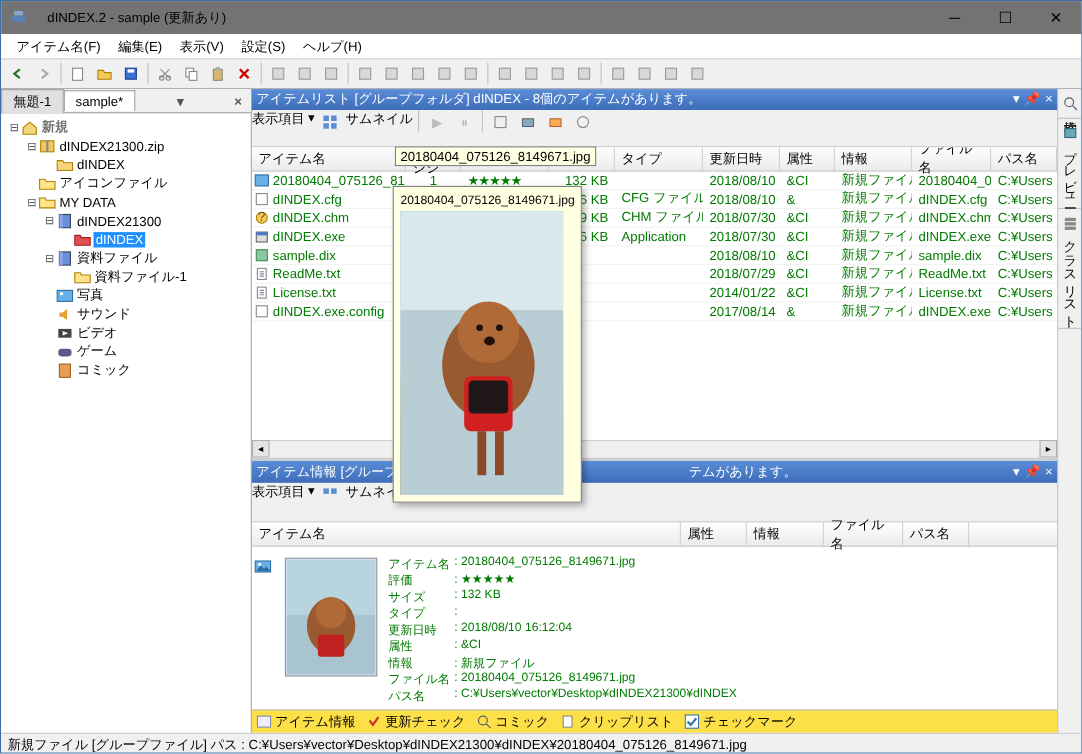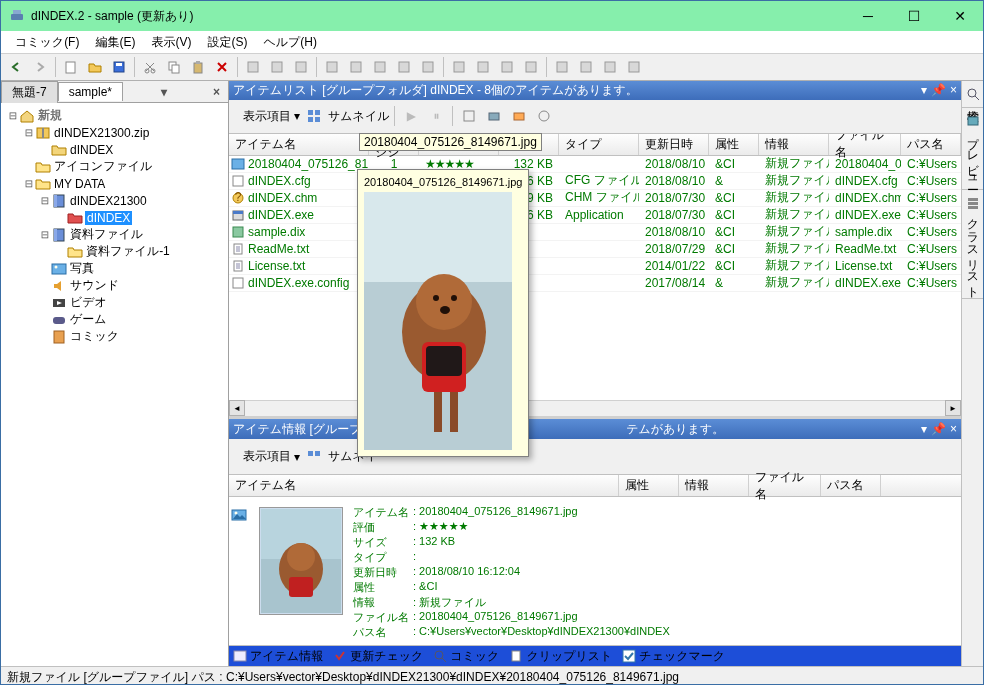--- a/index.html
+++ b/index.html
@@ -1,17 +1,17 @@
 <!DOCTYPE html>
 <html><head>
 <meta charset="utf-8">
 <style>
 * { box-sizing: border-box; margin: 0; padding: 0; font-family: "Meiryo UI", "MS PGothic", sans-serif; font-size: 12px; }
 body { background: #fff; width: 984px; height: 685px; overflow: hidden; border: 1px solid #3a6ea5; }
-.titlebar { height: 30px; display: flex; align-items: center; padding: 0 0 0 8px; background: #86efac; }
+.titlebar { height: 30px; display: flex; align-items: center; padding: 0 0 0 8px; background: #737373; gap: 12px; }
 .titlebar-icon { width: 16px; height: 16px; margin-right: 6px; display: inline-flex; align-items: center; justify-content: center; }
 .titlebar-title { flex: 1; font-size: 12px; }
 .winbtns { display: flex; height: 100%; }
 .winbtn { width: 46px; height: 30px; display: flex; align-items: center; justify-content: center; font-size: 14px; font-family: Arial; }
 .menubar { height: 22px; display: flex; align-items: center; padding: 0 6px; background: #fff; }
 .menu-item { padding: 2px 8px; }
 .toolbar { height: 28px; background: #f0f0f0; border-top: 1px solid #d0d0d0; border-bottom: 1px solid #b0b0b0; display: flex; align-items: center; padding: 0 4px; gap: 2px; }
 .tbtn { width: 22px; height: 22px; display: flex; align-items: center; justify-content: center; border: 1px solid transparent; }
 .tsep { width: 1px; height: 20px; background: #c0c0c0; margin: 0 2px; }
 .main { display: flex; height: calc(100% - 30px - 22px - 28px - 18px); }
@@ -22,38 +22,38 @@
 .tabstrip .close-x { margin-left: auto; margin-right: 4px; font-weight: bold; color: #555; padding: 0 4px; }
 .tree { flex: 1; overflow: auto; padding: 4px 2px; }
 .tree-row { display: flex; align-items: center; height: 17px; white-space: nowrap; }
 .expander { width: 12px; text-align: center; color: #555; font-size: 10px; cursor: pointer; }
 .ticon { width: 16px; height: 16px; margin-right: 2px; display: inline-flex; align-items: center; justify-content: center; }
 .tree-row.selected .tlabel { background: #1e90ff; color: #fff; padding: 0 2px; }
 .tlabel { padding: 0 1px; }
 .right-panel { flex: 1; display: flex; flex-direction: column; position: relative; }
 .pane-header { background: linear-gradient(#5b8dd6, #3d6dba); color: #fff; height: 20px; display: flex; align-items: center; padding: 0 4px; font-size: 12px; }
 .pane-header .pin { margin-left: auto; display: flex; gap: 4px; }
-.pane-toolbar { background: #f0f0f0; border-bottom: 1px solid #c0c0c0; height: 36px; display: flex; align-items: center; padding: 0 14px; gap: 3px; }
+.pane-toolbar { background: #f0f0f0; border-bottom: 1px solid #c0c0c0; height: 36px; display: flex; align-items: flex-start; padding: 0 0; gap: 3px; }
 .pane-toolbar .lbl { font-size: 12px; }
 .grid { flex: 1; overflow: auto; background: #fff; position: relative; }
 .ghead { display: flex; height: 22px; background: linear-gradient(#fefefe,#ebebeb); border-bottom: 1px solid #c0c0c0; position: sticky; top: 0; }
 .gh { border-right: 1px solid #d0d0d0; padding: 3px 6px; font-size: 12px; display: flex; align-items: center; }
 .grow { display: flex; height: 17px; align-items: center; border-bottom: 1px solid #f3f3f3; }
 .gc { padding: 0 6px; font-size: 12px; overflow: hidden; white-space: nowrap; color: #007a00; display: flex; align-items: center; }
 .gc.ic { padding-left: 2px; }
 .stars { color: #007a00; letter-spacing: -1px; }
 .splitter-h { height: 4px; background: #d0d0d0; cursor: row-resize; }
 .info-pane { height: 226px; display: flex; flex-direction: column; }
 .info-body { flex: 1; display: flex; background: #fff; overflow: hidden; }
 .thumb { width: 84px; height: 108px; margin: 10px; border: 1px solid #999; background: #cde; display:flex; align-items:center; justify-content:center; }
 .info-table { padding: 8px 0; }
 .info-table .ir { display: flex; height: 15px; }
 .info-table .ik { width: 60px; color: #007a00; font-size: 11px; }
 .info-table .iv { color: #007a00; font-size: 11px; text-align: right; }
-.bottom-tabs { height: 22px; background: #1d4ed8; border-top: 1px solid #c0c0c0; display: flex; align-items: center; padding: 0 4px; gap: 10px; }
+.bottom-tabs { height: 22px; background: #fde047; border-top: 1px solid #c0c0c0; display: flex; align-items: center; padding: 0 4px; gap: 10px; }
 .bottom-tabs .bt { display: flex; align-items: center; gap: 3px; font-size: 12px; }
 .statusbar { height: 18px; background: #f0f0f0; border-top: 1px solid #c0c0c0; font-size: 11px; padding: 2px 6px; white-space: nowrap; overflow: hidden; }
 .side-tabs { width: 22px; background: #f0f0f0; border-left: 1px solid #c0c0c0; display: flex; flex-direction: column; }
 .side-tab { writing-mode: vertical-rl; text-orientation: upright; padding: 6px 2px; font-size: 11px; border-bottom: 1px solid #c0c0c0; display:flex; align-items:center; }
 .tooltip-pop { position: absolute; background: #ffffe1; border: 1px solid #808080; padding: 6px; box-shadow: 3px 3px 6px rgba(0,0,0,0.3); z-index: 100; }
 .tooltip-pop .fn { font-size: 11px; padding-bottom: 4px; }
 .tooltip-pop .img { width: 148px; height: 258px; background: linear-gradient(160deg,#8fb5c7 0%,#b8d4de 40%,#a67c52 60%,#7a4a2a 100%); }
 .name-tt { position: absolute; background: #ffffe1; border: 1px solid #808080; padding: 1px 4px; font-size: 11px; z-index: 101; }
 .hscroll { height: 16px; background: #f0f0f0; border-top: 1px solid #d0d0d0; display:flex; align-items:center; }
 .hscroll .sbtn { width:16px; height:16px; background:#e4e4e4; border:1px solid #b0b0b0; display:flex; align-items:center; justify-content:center; font-size:8px;}
@@ -71,21 +71,21 @@
   </span>
   <span class="titlebar-title">dINDEX.2 - sample (更新あり)</span>
   <div class="winbtns">
     <div class="winbtn">─</div>
     <div class="winbtn">☐</div>
     <div class="winbtn close">✕</div>
   </div>
 </div>
 
 <div class="menubar">
-  <span class="menu-item">コミック(F)</span>
+  <span class="menu-item">アイテム名(F)</span>
   <span class="menu-item">編集(E)</span>
   <span class="menu-item">表示(V)</span>
   <span class="menu-item">設定(S)</span>
   <span class="menu-item">ヘルプ(H)</span>
 </div>
 
 <div class="toolbar">
   <span class="tbtn">
       <svg width="14" height="14">
         <path d="M9 3 L4 7 L9 11" stroke="#2a6e2a" fill="none" stroke-width="2"></path>
@@ -221,21 +221,21 @@
       <svg width="14" height="14">
         <rect x="2" y="2" width="10" height="10" fill="#d8d8d8" stroke="#999"></rect>
       </svg>
     </span>
 </div>
 
 <div class="main">
 
   <div class="left-panel">
     <div class="tabstrip">
-      <div class="tab inactive">無題-7</div>
+      <div class="tab inactive">無題-1</div>
       <div class="tab">sample*</div>
       <span class="close-x">▾</span>
       <span class="close-x">×</span>
     </div>
     <div class="tree" id="tree">
         <div class="tree-row" style="padding-left:4px">
           <span class="expander">⊟</span>
           <span class="ticon">
             <svg width="16" height="16">
               <path d="M2 8l6-5 6 5v6H2z" fill="#f3d580" stroke="#b08000"></path>

